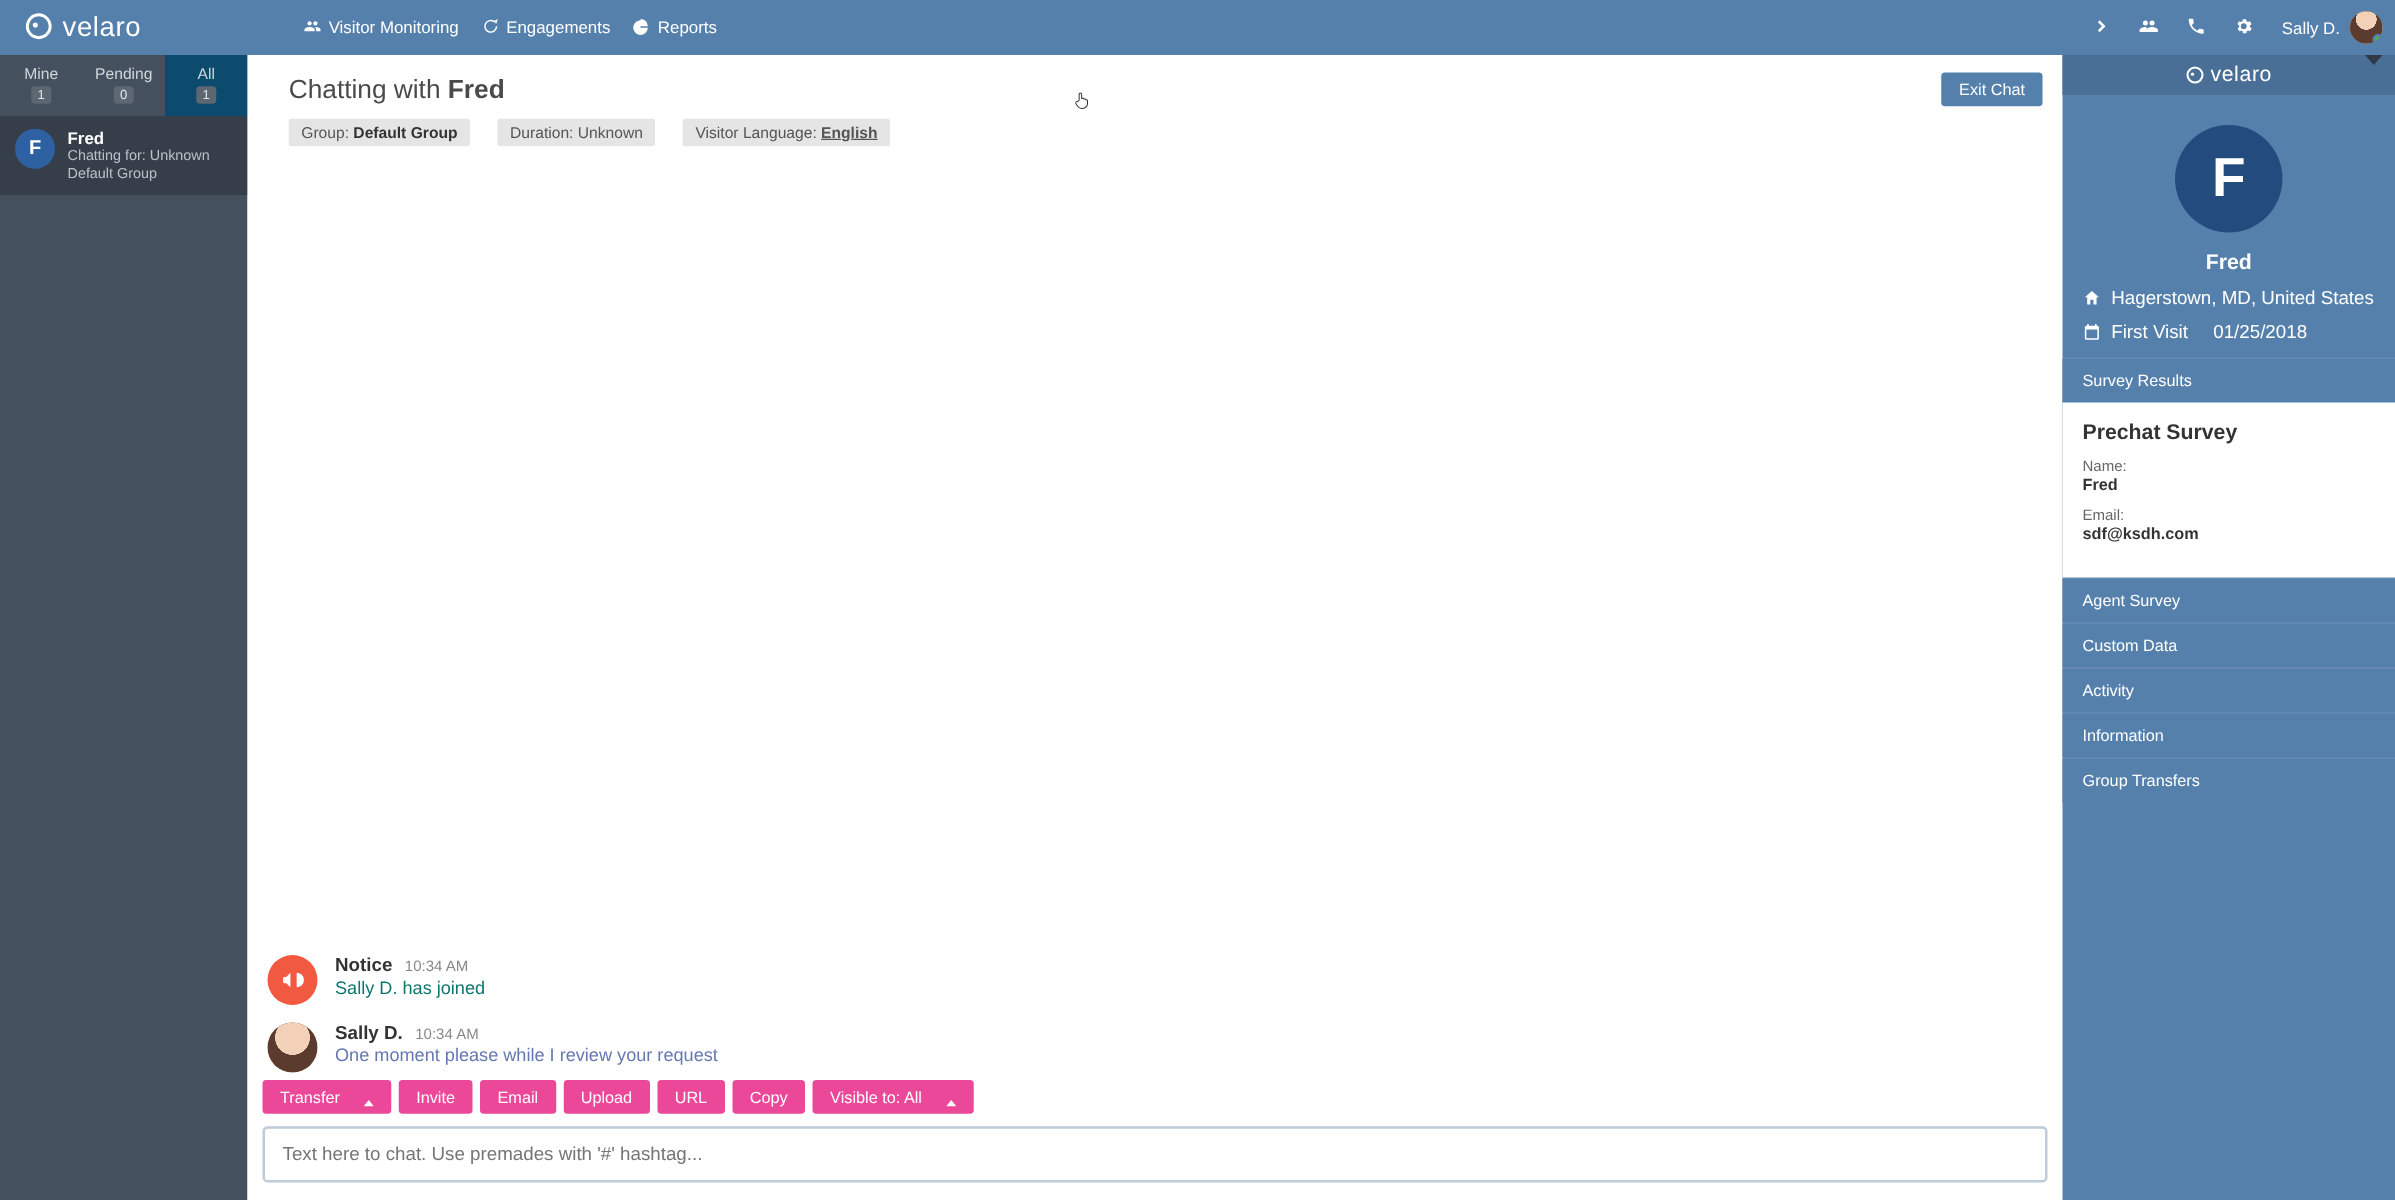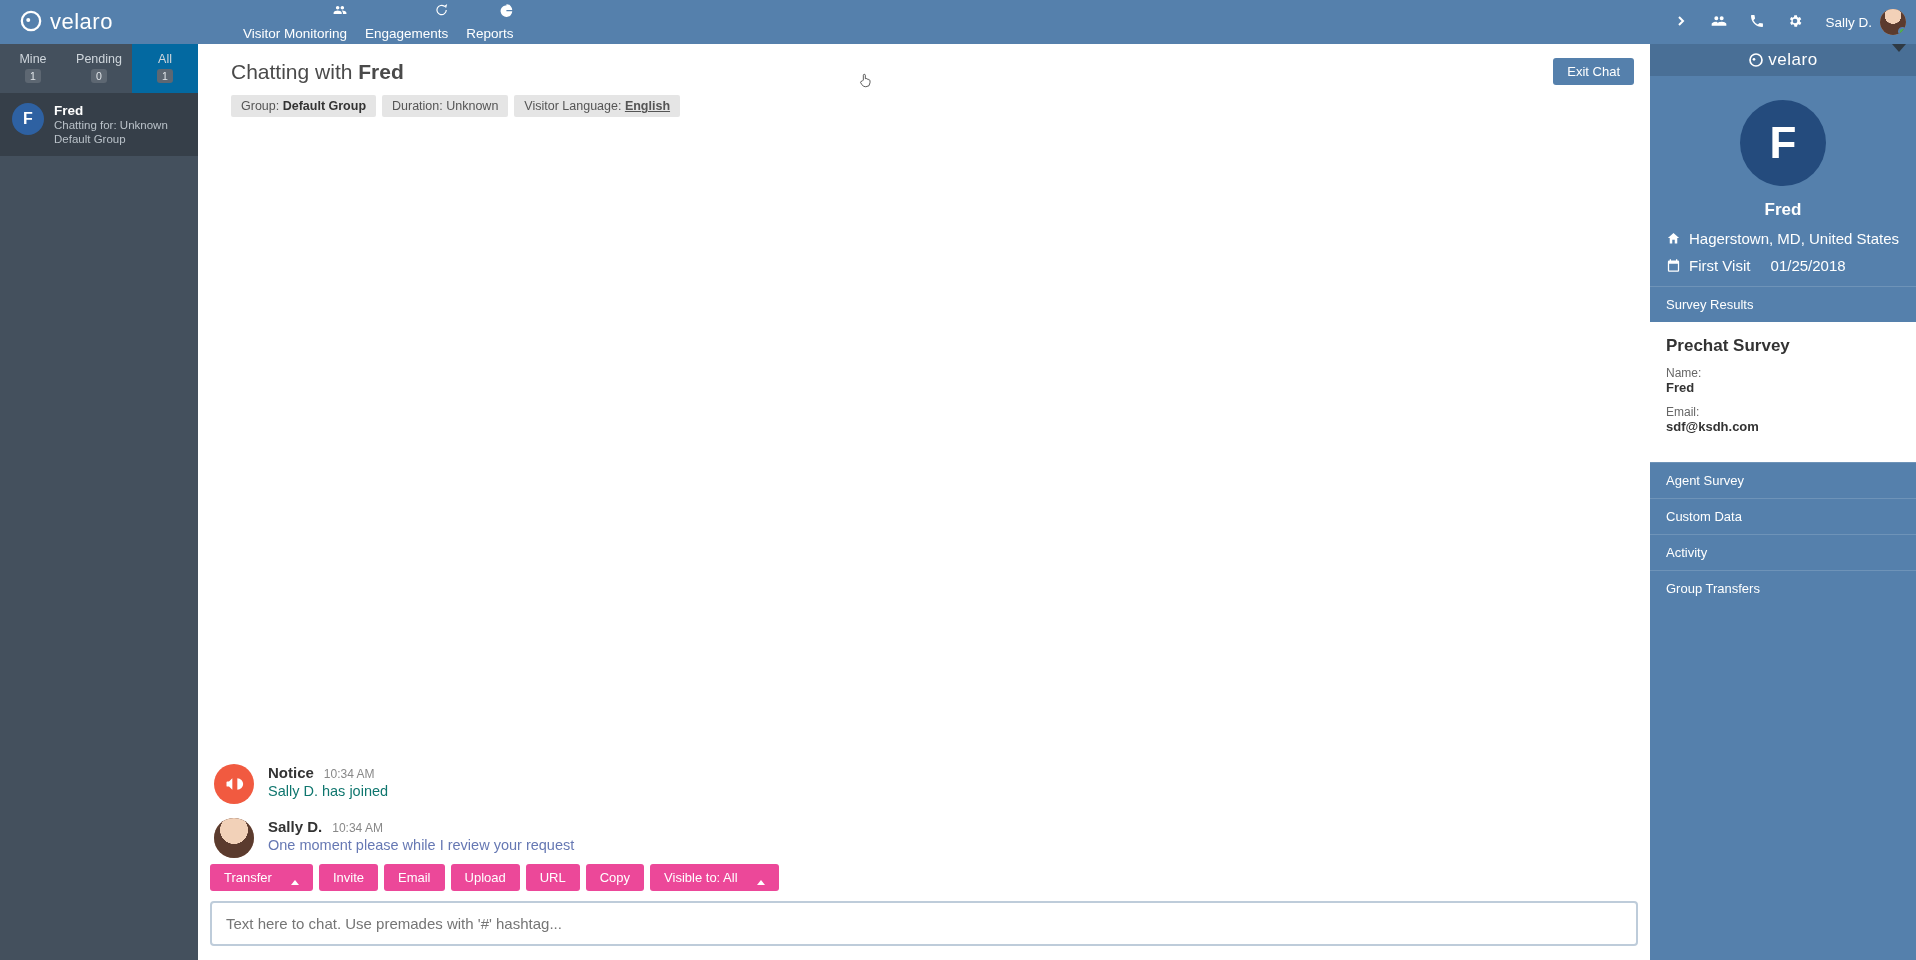--- a/index.html
+++ b/index.html
@@ -5,53 +5,53 @@
 * { box-sizing: border-box; margin: 0; padding: 0; }
 html, body { height: 100%; font-family: "Segoe UI", Arial, sans-serif; font-size: 14px; color: #333; overflow: hidden; }
 body { display: flex; flex-direction: column; }
 
 
 .topbar { background: #5580ac; height: 44px; display: flex; align-items: center; color: #fff; padding: 0 10px; }
 .brand { display: flex; align-items: center; gap: 8px; padding: 0 10px; }
 .brand .logo-icon svg { width: 22px; height: 22px; }
 .brand .brand-text { font-size: 22px; font-weight: 400; letter-spacing: .5px; }
 .topnav { display: flex; align-items: center; gap: 18px; margin-left: 120px; }
-.topnav .nav-item { display: flex; align-items: flex-end; gap: 6px; color: #fff; cursor: pointer; font-size: 13.5px; flex-direction: column; }
+.topnav .nav-item { display: flex; align-items: flex-start; gap: 6px; color: #fff; cursor: pointer; font-size: 13.5px; }
 .topnav .nav-item svg { width: 14px; height: 14px; }
 .top-right { margin-left: auto; display: flex; align-items: center; gap: 22px; }
 .top-right .ic { cursor: pointer; }
 .top-right svg { width: 16px; height: 16px; fill: #fff; }
 .top-right .user { display: flex; align-items: center; gap: 8px; font-size: 13.5px; }
 .avatar-sm { width: 26px; height: 26px; border-radius: 50%; background: #d9b7a7; position: relative; overflow: hidden; }
 .avatar-sm .hair { position: absolute; inset: 0; background: radial-gradient(circle at 50% 25%, #f2d1b8 35%, transparent 36%), #5b3b2e; }
 .status-dot { position: absolute; right: -1px; bottom: -1px; width: 9px; height: 9px; border-radius: 50%; background: #4db34d; border: 2px solid #5580ac; }
 
 
 .body-wrap { flex: 1; display: flex; min-height: 0; }
 
 
 .sidebar { width: 198px; background: #44505d; color: #e1e5e9; display: flex; flex-direction: column; }
 .side-tabs { display: flex; }
 .side-tab { flex: 1; text-align: center; padding: 8px 0 10px; cursor: pointer; font-size: 12.5px; color: #cfd6dc; }
-.side-tab.active { background: #0369a1; text-align: center; }
+.side-tab.active { background: #0c4a6e; text-align: center; }
 .side-tab .pill { display: inline-block; min-width: 16px; padding: 0 5px; margin-top: 3px; font-size: 10.5px; line-height: 14px; border-radius: 3px; background: #5d6772; color: #e1e5e9; }
 .chat-list { }
 .chat-item { display: flex; gap: 10px; padding: 10px 12px; cursor: pointer; background: #363f49; }
 .chat-avatar { width: 32px; height: 32px; border-radius: 50%; background: #2e61a2; color: #fff; display: flex; align-items: center; justify-content: center; font-size: 16px; font-weight: 600; flex-shrink: 0; }
 .chat-meta .name { color: #fff; font-weight: 600; font-size: 13.5px; }
 .chat-meta .sub { font-size: 11.5px; color: #b9c1c8; line-height: 14px; }
 
 
 .center { flex: 1; background: #fff; display: flex; flex-direction: column; min-width: 0; }
 .center-head { padding: 14px 16px 0 33px; }
 .title-row { display: flex; align-items: center; }
 .title-row .title { font-size: 21px; color: #4a4a4a; }
 .title-row .title .who { font-weight: 700; }
 .title-row .exit-btn { margin-left: auto; background: #5580ac; color: #fff; border: none; padding: 6px 14px; font-size: 13px; border-radius: 3px; cursor: pointer; }
-.chips { margin-top: 10px; display: flex; gap: 6px; flex-wrap: wrap; }
+.chips { margin-top: 10px; display: flex; gap: 22px; flex-wrap: wrap; }
 .chip { background: #e5e5e5; color: #555; font-size: 12.5px; padding: 4px 10px; border-radius: 2px; }
 .chip b { color: #333; font-weight: 600; }
 .chip .link { text-decoration: underline; cursor: pointer; font-weight: bold; }
 
 .messages { flex: 1; overflow: auto; padding: 10px 16px 6px 16px; display: flex; flex-direction: column; justify-content: flex-end; }
 .msg { display: flex; gap: 14px; margin-top: 14px; }
 .msg .m-avatar { width: 40px; height: 40px; border-radius: 50%; flex-shrink: 0; }
 .m-avatar.notice { background: #f15a40; display: flex; align-items: center; justify-content: center; }
 .m-avatar.notice svg { width: 20px; height: 20px; fill: #fff; }
 .m-avatar.agent { background: #d9b7a7; overflow: hidden; position: relative; }
@@ -282,20 +282,23 @@
     <div class="acc-section">
         <div class="acc-head">Agent Survey</div>
       </div>
     <div class="acc-section">
         <div class="acc-head">Custom Data</div>
       </div>
     <div class="acc-section">
         <div class="acc-head">Activity</div>
       </div>
     <div class="acc-section">
+        <div class="acc-head">Information</div>
+      </div>
+    <div class="acc-section">
         <div class="acc-head">Group Transfers</div>
       </div>
   </div>
 </div>
 
 <div class="cursor-hand">
   <svg viewBox="0 0 24 24" fill="none" stroke="#333" stroke-width="1.2">
       <path d="M8 12V5a1.5 1.5 0 0 1 3 0v5l1-.2a1.3 1.3 0 0 1 1.6 1l1-.1a1.3 1.3 0 0 1 1.5 1l.9.1a1.3 1.3 0 0 1 1 1.3v3a6 6 0 0 1-6 6h-1a6 6 0 0 1-5-3l-2-3a1.5 1.5 0 0 1 2-2z"></path>
     </svg>
 </div>

